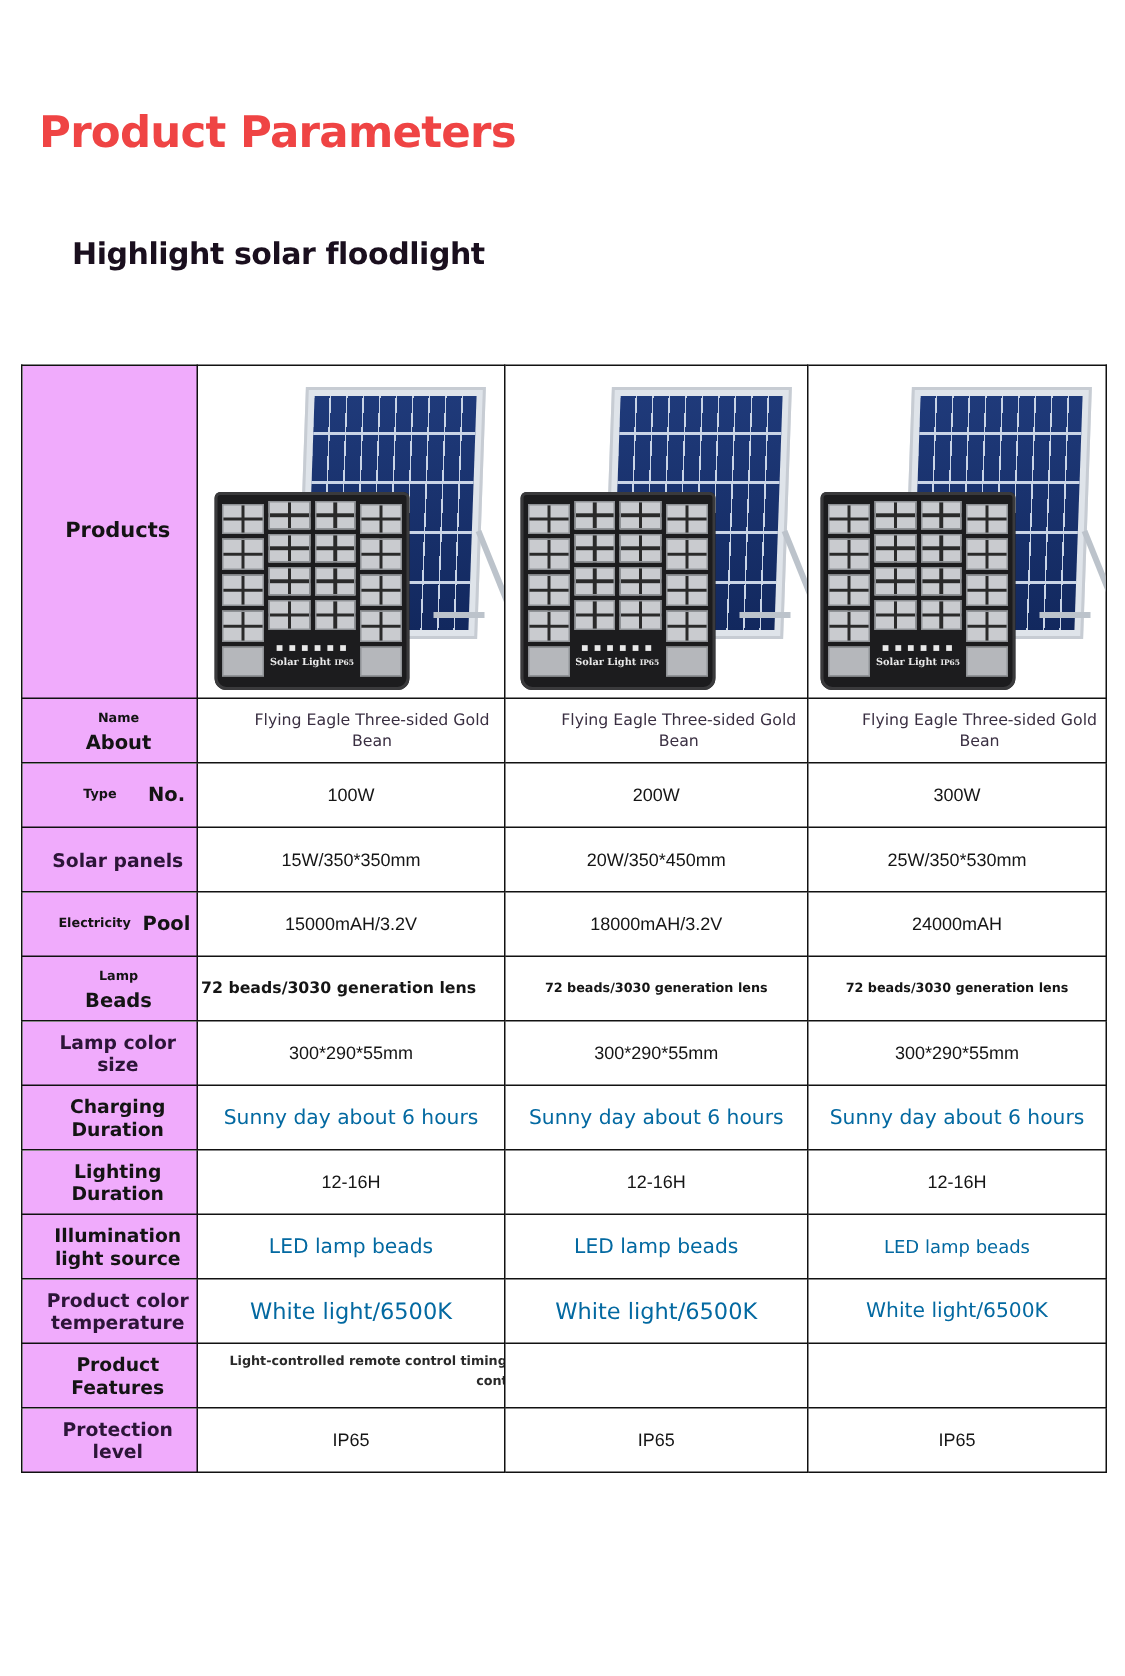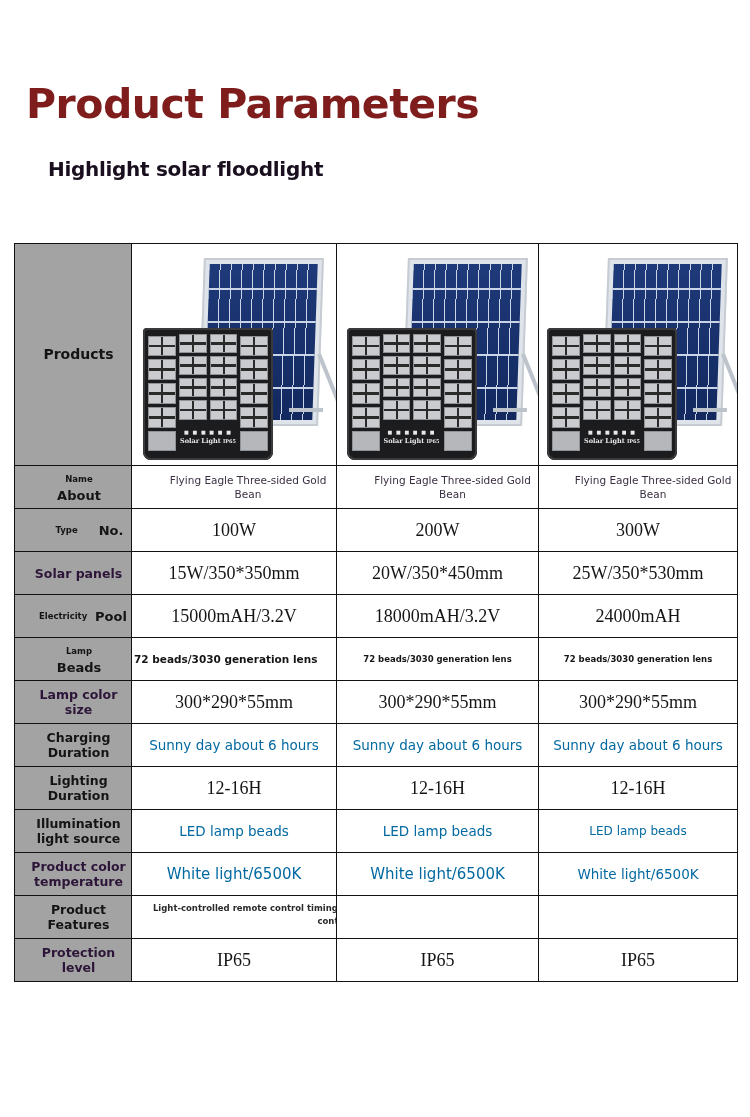--- a/index.html
+++ b/index.html
@@ -1,22 +1,22 @@
 <!DOCTYPE html>
 <html><head>
 <meta charset="utf-8">
 <style>
   * { box-sizing: border-box; margin: 0; padding: 0; }
   html, body { width: 750px; height: 1117px; background: #ffffff; overflow: hidden; }
   body { position: relative; font-family: "Liberation Sans", "DejaVu Sans", sans-serif; color: #111; }
 
   .title {
-    position: absolute; left: 26px; top: 84px;
+    position: absolute; left: 26px; top: 74px;
     font-family: "DejaVu Sans", sans-serif; font-weight: bold;
-    font-size: 41px; letter-spacing: -0.5px; color: #7f1d1d;
+    font-size: 29px; letter-spacing: -0.5px; color: #ef4444;
     line-height: 1;
   }
   .subtitle {
     position: absolute; left: 48px; top: 157px;
     font-family: "DejaVu Sans", sans-serif; font-weight: bold;
     font-size: 20px; color: #1a0f1e; letter-spacing: -0.3px;
   }
 
   table.params {
     position: absolute; left: 14px; top: 243px;
@@ -28,31 +28,31 @@
     height: 43px; vertical-align: middle; text-align: center;
     overflow: hidden;
   }
   table.params tr.img-row td { height: 222px; }
   col.c0 { width: 117px; }
   col.c1 { width: 205px; }
   col.c2 { width: 202px; }
   col.c3 { width: 199px; }
 
   td.label {
-    background: #a3a3a3; text-align: left; padding: 0 4px 0 15px;
+    background: #f0abfc; text-align: left; padding: 0 4px 0 15px;
     font-family: "DejaVu Sans", sans-serif; font-weight: bold;
     font-size: 12.5px; color: #141414; line-height: 15px;
   }
   td.label.purple { color: #2c1538; }
   td.label.split { padding: 0 4px 0 16px; }
   td.label .small { font-size: 8.5px; display: inline-block; width: 64px; vertical-align: middle; }
   td.label .big { font-size: 13px; vertical-align: middle; }
   td.label.products { font-size: 14px; }
 
-  .v-light { font-family: Liberation Serif, serif; font-size: 18px; font-weight: normal; color: #151515; }
+  .v-light { font-family: Liberation Sans, sans-serif; font-size: 12px; font-weight: normal; color: #151515; }
   .v-bold { font-family: "DejaVu Sans", sans-serif; font-size: 13.5px; font-weight: normal; color: #0369a1; }
   .v-bold.lg { font-size: 15px; }
   .v-name { font-family: "DejaVu Sans", sans-serif; font-size: 10.5px; font-weight: normal; color: #3a2f42; line-height: 14px; text-align: left; padding-left: 28px; }
   .v-name.c2, .v-name.c3 { padding-left: 30px; }
   .v-beads { font-family: "DejaVu Sans", sans-serif; font-size: 8.5px; font-weight: bold; color: #151515; }
   .v-beads.first { font-size: 10.5px; text-align: left; padding-left: 2px; }
   td.features {
     font-family: "DejaVu Sans", sans-serif; font-size: 8.5px; font-weight: bold; color: #2a2a2a;
     line-height: 13px; text-align: center; overflow: visible; position: relative;
   }

